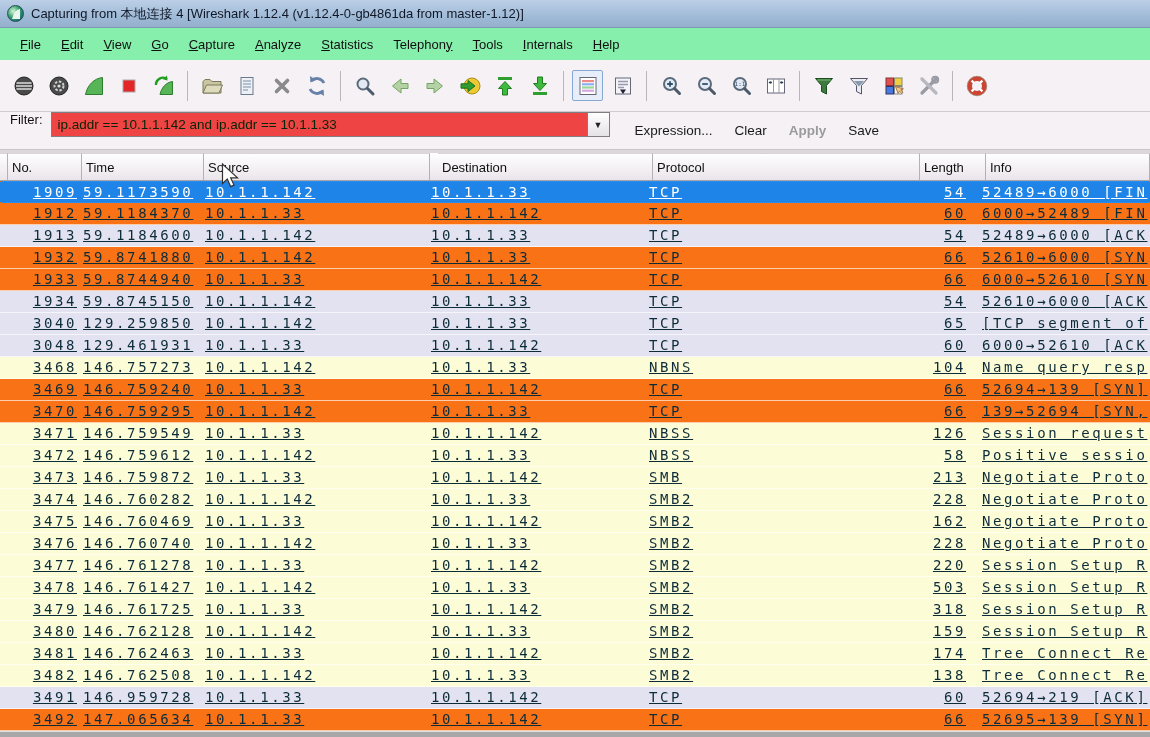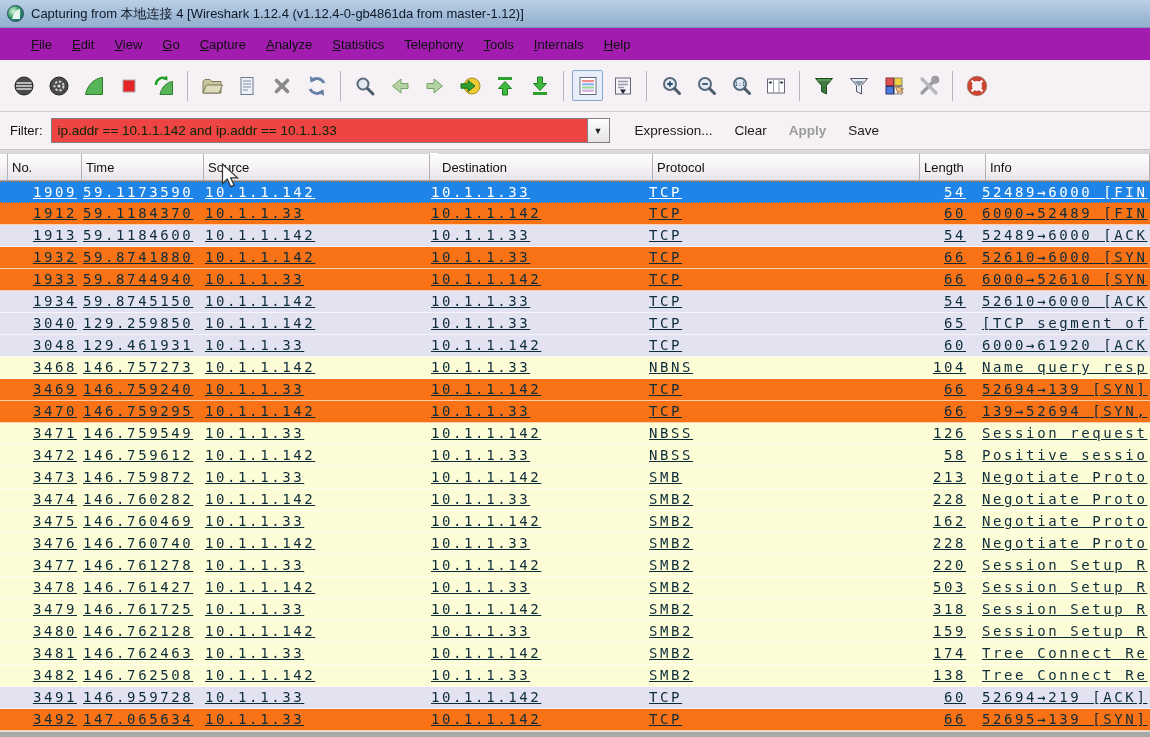--- a/index.html
+++ b/index.html
@@ -12,36 +12,36 @@
     background:linear-gradient(#bccfe7,#9cb8d4 70%,#94b0ce);
     border-bottom:1px solid #7e97b2; font-size:13px; color:#101828;
   }
   .app-icon{ width:17px; height:17px; border-radius:50%;
     background:radial-gradient(circle at 35% 35%, #bfe8c8 8%, #35a06a 45%, #0c5c78 90%);
     border:1px solid #2a4a5a; position:relative; flex:0 0 auto;}
   .app-icon::after{content:""; position:absolute; left:4px; top:3px; width:8px; height:10px;
     background:#e9f6ef; clip-path:polygon(0 100%,28% 38%,70% 8%,100% 0,100% 100%);}
 
   
-  .menubar{ height:32px; background:#a21caf; display:flex; align-items:center; padding-left:21px; font-size:13px; }
+  .menubar{ height:32px; background:#86efac; display:flex; align-items:center; padding-left:10px; font-size:13px; }
   .menu-item{ padding:6px 10px; color:#101010; cursor:default; }
   .menu-item u{ text-decoration:underline; }
 
   
   .toolbar{ height:52px; background:#f5f1f5; border-bottom:1px solid #cfcbcf;
     display:flex; align-items:center; padding-left:6px; }
   .tb-btn{ width:31px; height:31px; display:flex; align-items:center; justify-content:center;
     margin:0 2px; border:1px solid transparent; border-radius:2px; }
   .tb-btn.pressed{ background:#e7eef9; border:1px solid #86a7cf; }
   .tb-btn svg{ width:24px; height:24px; display:block; }
   .tb-sep{ width:1px; height:30px; background:#b9b5bc; margin:0 6px; flex:0 0 auto; }
 
   
   .filterbar{ height:38px; background:#f5f1f5; border-bottom:1px solid #c9c5c9;
-    display:flex; align-items:center; font-size:13px; padding-left:10px; }
+    display:flex; font-size:13px; padding-left:10px; }
   .filter-label{ margin-right:8px; color:#101010; }
   .filter-input{ width:536px; height:25px; background:#ef4444; border:1px solid #7f7f7f; border-right:none;
     font-family:Liberation Sans, sans-serif; font-size:13.5px; padding:0 6px; color:#052505; outline:none; }
   .combo-arrow{ width:23px; height:25px; background:linear-gradient(#ffffff,#e6e2e6);
     border:1px solid #7f7f7f; display:flex; align-items:center; justify-content:center;
     font-size:9px; color:#222; }
   .filter-buttons{ display:flex; align-items:center; margin-left:14px; }
   .flat-btn{ padding:5px 11px; color:#1a1a1a; background:none; border:none;
     font-family:"Liberation Sans",sans-serif; font-size:13.5px; }
   .flat-btn.disabled{ color:#9b9b9b;font-weight:bold; }
@@ -377,21 +377,21 @@
         <div class="cell col-length">65</div>
         <div class="cell col-info">[TCP segment of</div>
       </div>
       <div class="prow c-lavender">
         <div class="cell col-no">3048</div>
         <div class="cell col-time">129.461931</div>
         <div class="cell col-source">10.1.1.33</div>
         <div class="cell col-destination">10.1.1.142</div>
         <div class="cell col-protocol">TCP</div>
         <div class="cell col-length">60</div>
-        <div class="cell col-info">6000→61920 [ACK</div>
+        <div class="cell col-info">6000→52610 [ACK</div>
       </div>
       <div class="prow c-yellow">
         <div class="cell col-no">3468</div>
         <div class="cell col-time">146.757273</div>
         <div class="cell col-source">10.1.1.142</div>
         <div class="cell col-destination">10.1.1.33</div>
         <div class="cell col-protocol">NBNS</div>
         <div class="cell col-length">104</div>
         <div class="cell col-info">Name query resp</div>
       </div>

